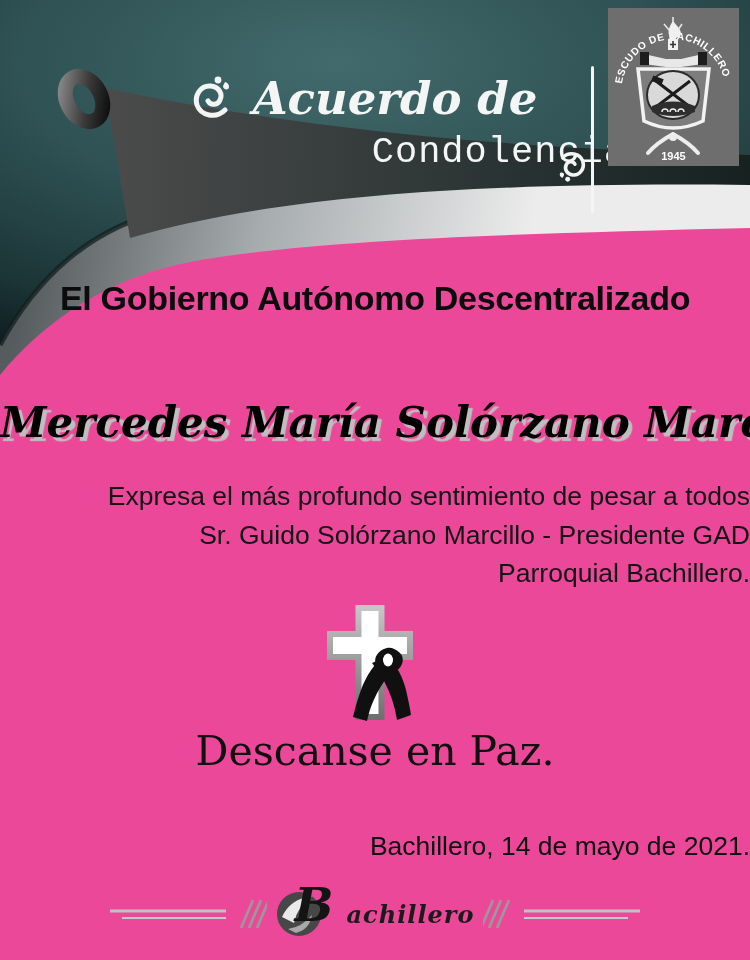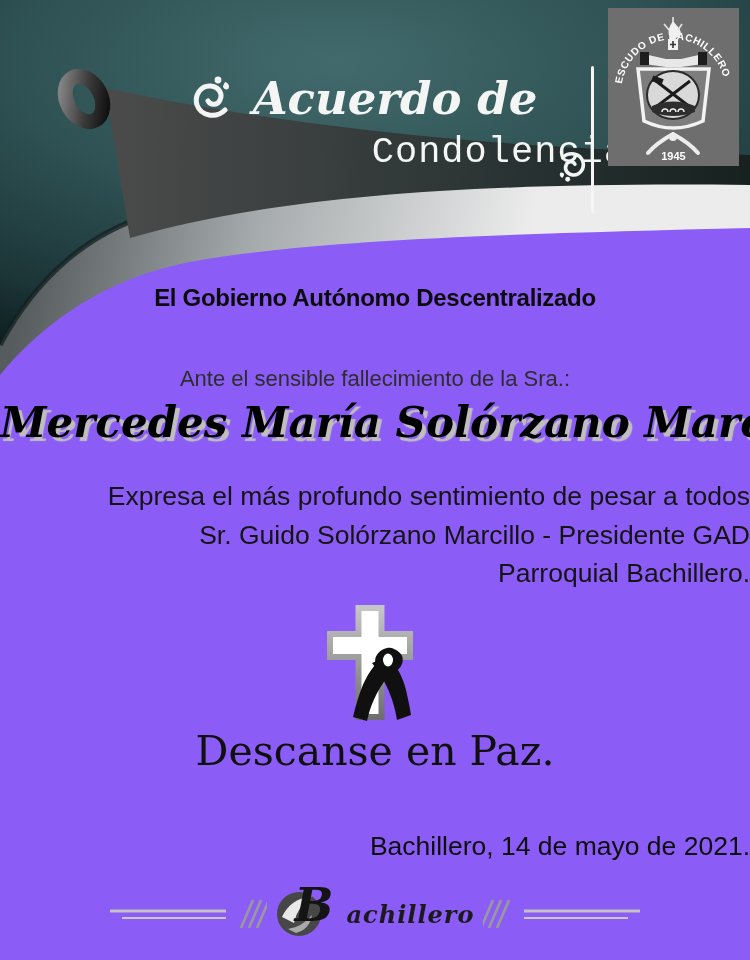--- a/index.html
+++ b/index.html
@@ -1,28 +1,28 @@
 <!DOCTYPE html>
 <html><head>
 <meta charset="utf-8">
 <style>
   html,body{margin:0;padding:0;background:#ffffff;}
-  .poster{position:relative;width:750px;height:960px;background:#8b5cf6;overflow:hidden;
+  .poster{position:relative;width:750px;height:960px;background:#ec4899;overflow:hidden;
           font-family:"Liberation Sans",sans-serif;margin:0 auto;}
   .hdr-svg{position:absolute;top:0;left:0;}
   .script-line1{position:absolute;left:215px;top:72px;width:360px;text-align:center;
     font-family:"DejaVu Serif",serif;font-style:italic;font-weight:bold;font-size:45px;color:#f3f6f5;}
   .script-line2{position:absolute;left:267px;top:131px;width:360px;text-align:right;
     font-family:Liberation Mono, monospace;font-size:37px;color:#f3f6f5;letter-spacing:1px;}
   .orn-left{position:absolute;left:192px;top:74px;}
   .orn-right{position:absolute;left:552px;top:144px;transform:rotate(180deg) scale(.72);}
   .sep-line{position:absolute;left:591px;top:66px;width:3px;height:147px;background:#f5f5f5;border-radius:2px;}
   .escudo{position:absolute;left:608px;top:8px;}
   .org-name{position:absolute;top:279px;left:0;right:0;text-align:center;
-    font-size:24px;font-weight:bold;color:#0c0c0c;line-height:38px;letter-spacing:-0.3px;}
+    font-size:34px;font-weight:bold;color:#0c0c0c;line-height:38px;letter-spacing:-0.3px;}
   .intro{position:absolute;top:366px;left:0;right:0;text-align:center;font-size:22px;color:#2d2d2d;}
   .deceased{position:absolute;top:398px;left:0;right:0;text-align:center;white-space:nowrap;
     font-family:"DejaVu Serif",serif;font-style:italic;font-weight:bold;font-size:42px;color:#000;
     text-shadow:4px 4px 1px #bfbfbf;}
   .message{position:absolute;top:477px;left:0;right:0;text-align:right;
     font-size:26.5px;line-height:38.5px;color:#141414;}
   .cross-wrap{position:absolute;top:604px;left:0;right:0;display:flex;justify-content:center;}
   .farewell{position:absolute;top:727px;left:0;right:0;text-align:center;
     font-family:"DejaVu Serif",serif;font-size:41px;color:#101010;}
   .dateline{position:absolute;top:831px;left:0;right:0;text-align:right;
@@ -129,21 +129,20 @@
       <path d="M65,126 C54,132 46,138 40,145 M65,126 C76,132 84,138 90,145" stroke="#ededed" stroke-width="4" fill="none" stroke-linecap="round"></path>
       <circle cx="65" cy="129" r="4" fill="#ededed"></circle>
     </g>
     <text x="65.5" y="152" text-anchor="middle" font-family="Liberation Sans, sans-serif" font-size="11" font-weight="bold" fill="#ffffff">1945</text>
   </svg>
 
   <div class="org-name">
     <div>El Gobierno Autónomo Descentralizado</div>
   </div>
 
-  <div class="intro">Ante el sensible fallecimiento de la Sra.:</div>
 
   <div class="deceased">Mercedes María Solórzano Marcillo</div>
 
   <div class="message">
     <div>Expresa el más profundo sentimiento de pesar a todos</div>
     <div>Sr. Guido Solórzano Marcillo - Presidente GAD</div>
     <div>Parroquial Bachillero.</div>
   </div>
 
   <div class="cross-wrap">

